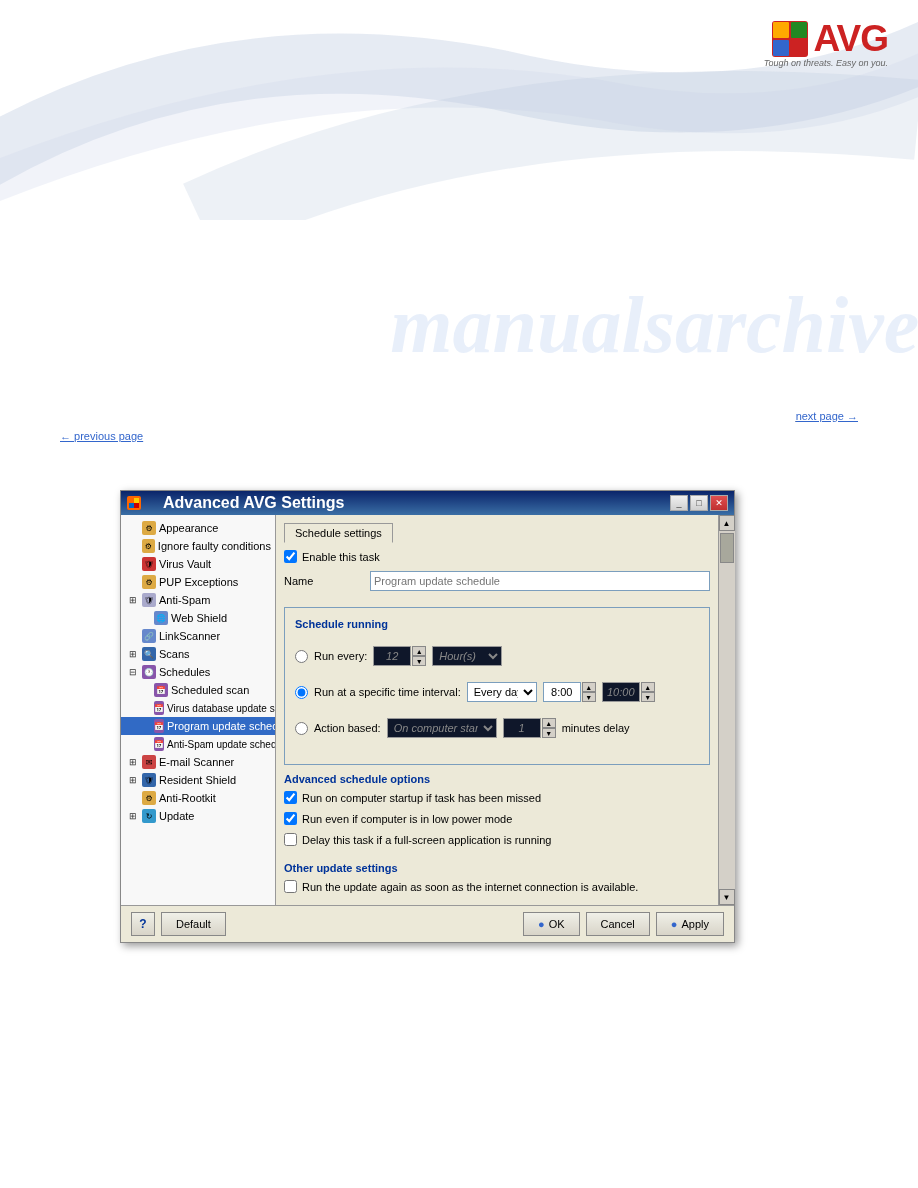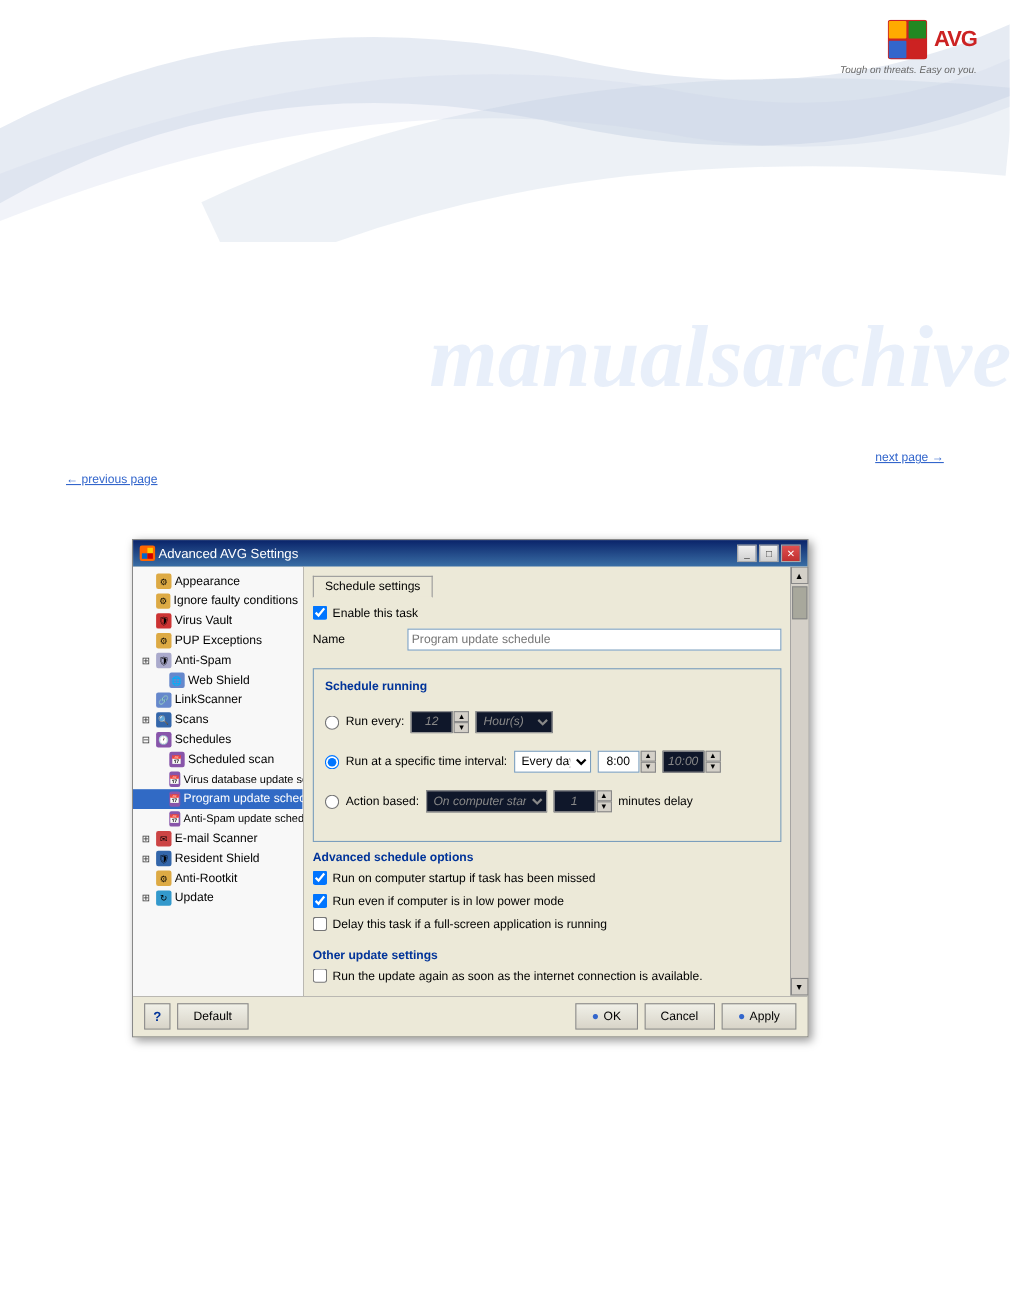--- a/index.html
+++ b/index.html
@@ -29,21 +29,21 @@
       align-items: center;
       gap: 6px;
     }
 
     .avg-logo-icon {
       width: 36px;
       height: 36px;
     }
 
     .avg-logo-text {
-      font-size: 20px;
+      font-size: 37px;
       font-weight: bold;
       color: #cc2222;
       letter-spacing: -1px;
     }
 
     .avg-tagline {
       position: absolute;
       top: 58px; right: 30px;
       font-size: 9px;
       color: #666;
@@ -97,25 +97,25 @@
       background: linear-gradient(to bottom, #0a246a, #3a6ea5);
       height: 24px;
       display: flex;
       align-items: center;
       padding: 0 6px;
       justify-content: space-between;
     }
 
     .window-title-text {
       color: white;
-      font-size: 12px;
-      font-weight: normal;
-      display: flex;
-      align-items: center;
-      gap: 3px;
+      font-size: 16px;
+      font-weight: bold;
+      display: flex;
+      align-items: center;
+      gap: 22px;
     }
 
     .window-title-icon {
       width: 14px;
       height: 14px;
       background: #ff6600;
       border-radius: 2px;
       display: flex;
       align-items: center;
       justify-content: center;
@@ -429,21 +429,21 @@
     <span class="avg-logo-text">AVG</span>
   </div>
   <div class="avg-tagline">Tough on threats. Easy on you.</div>
 </div>
 
 <div class="watermark">manualsarchive.com</div>
 
 <div style="position:absolute; top:430px; left:60px; font-size:11px;">
   <span class="link-blue">← previous page</span>
 </div>
-<div style="position:absolute; top:410px; right:60px; font-size:11px; ">
+<div style="position:absolute; top:410px; right:60px; font-size:11px; text-decoration:underline;">
   <span class="link-blue">next page →</span>
 </div>
 
 <div class="avg-window">
 
   <div class="window-titlebar">
     <div class="window-title-text">
       <div class="window-title-icon">
         <svg width="12" height="12" viewBox="0 0 12 12">
           <rect x="1" y="1" width="5" height="5" fill="#ff6600"></rect>

